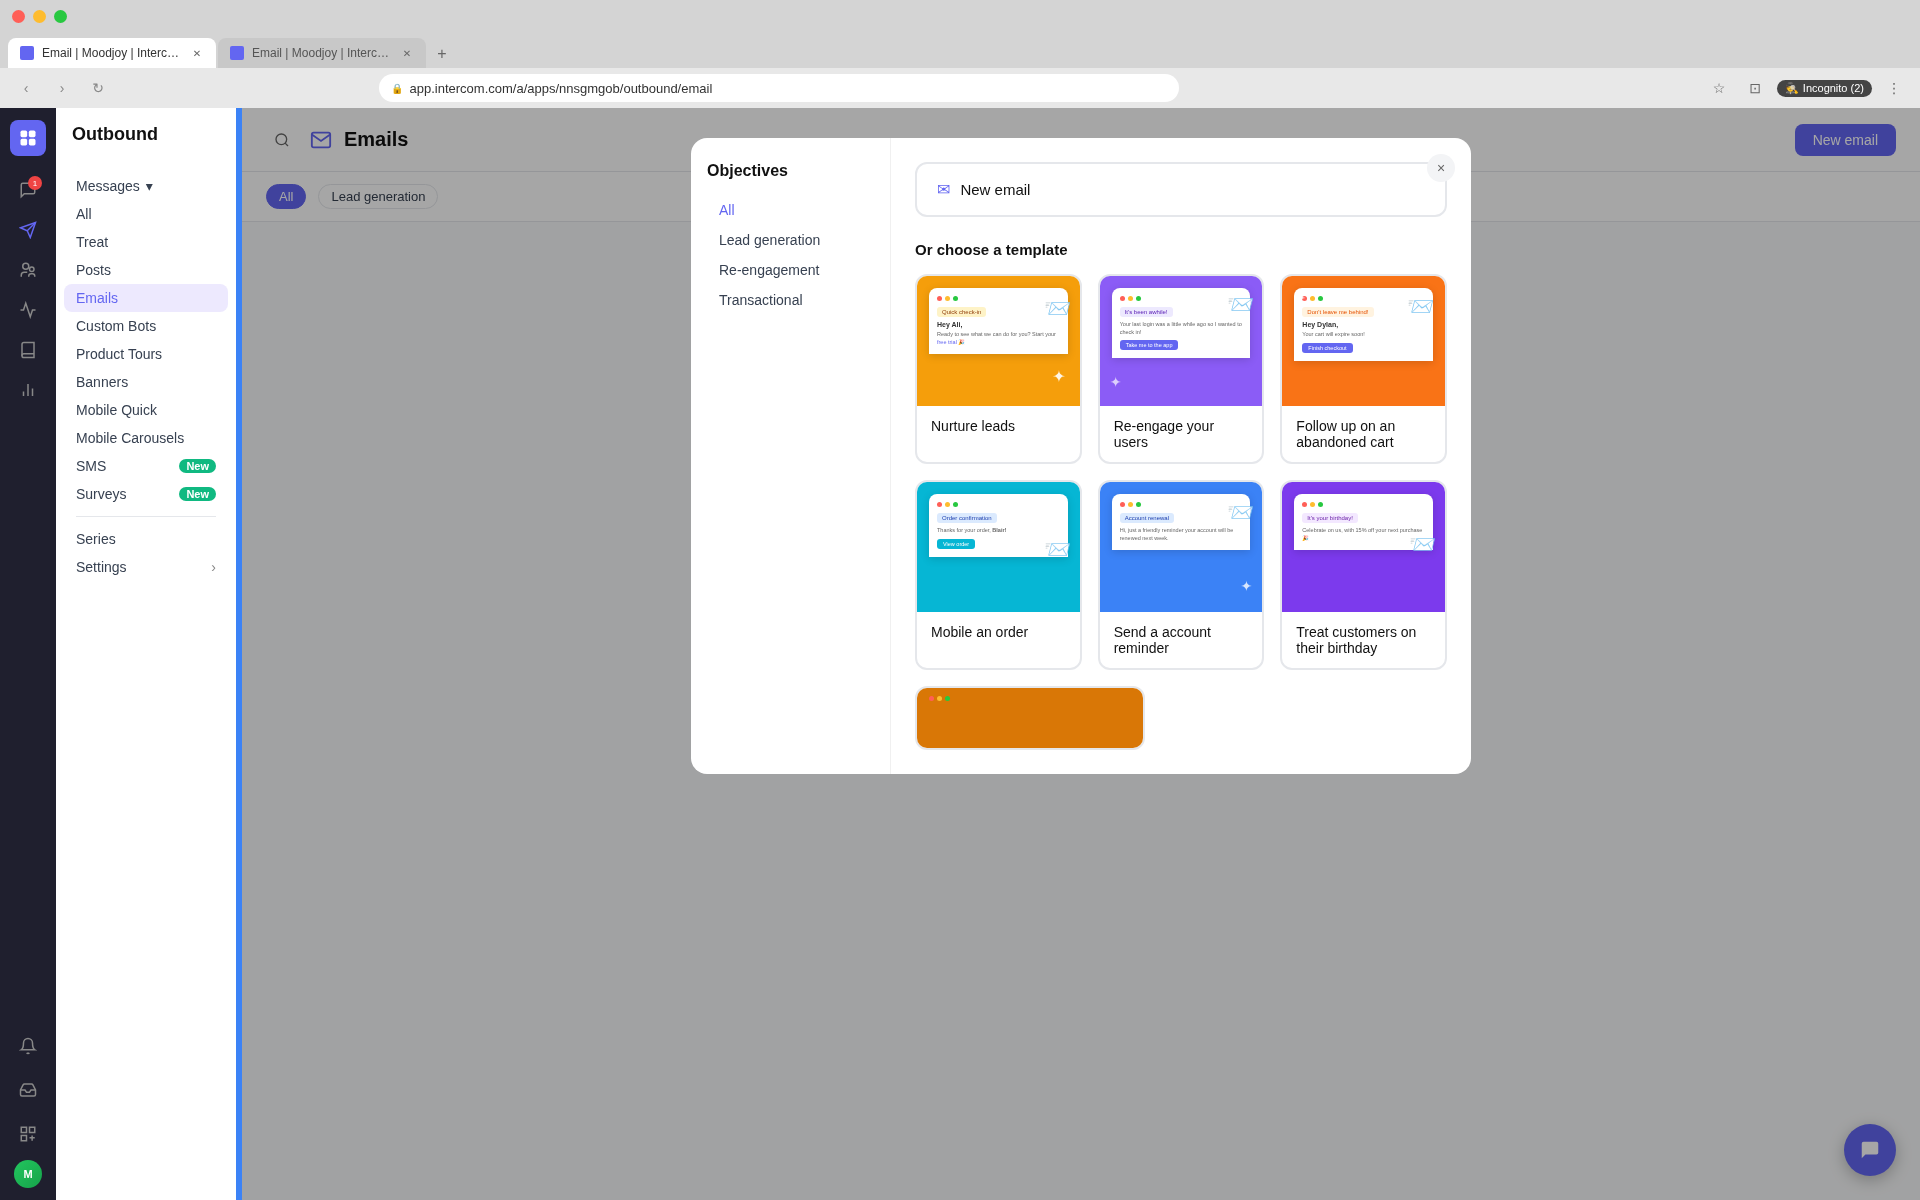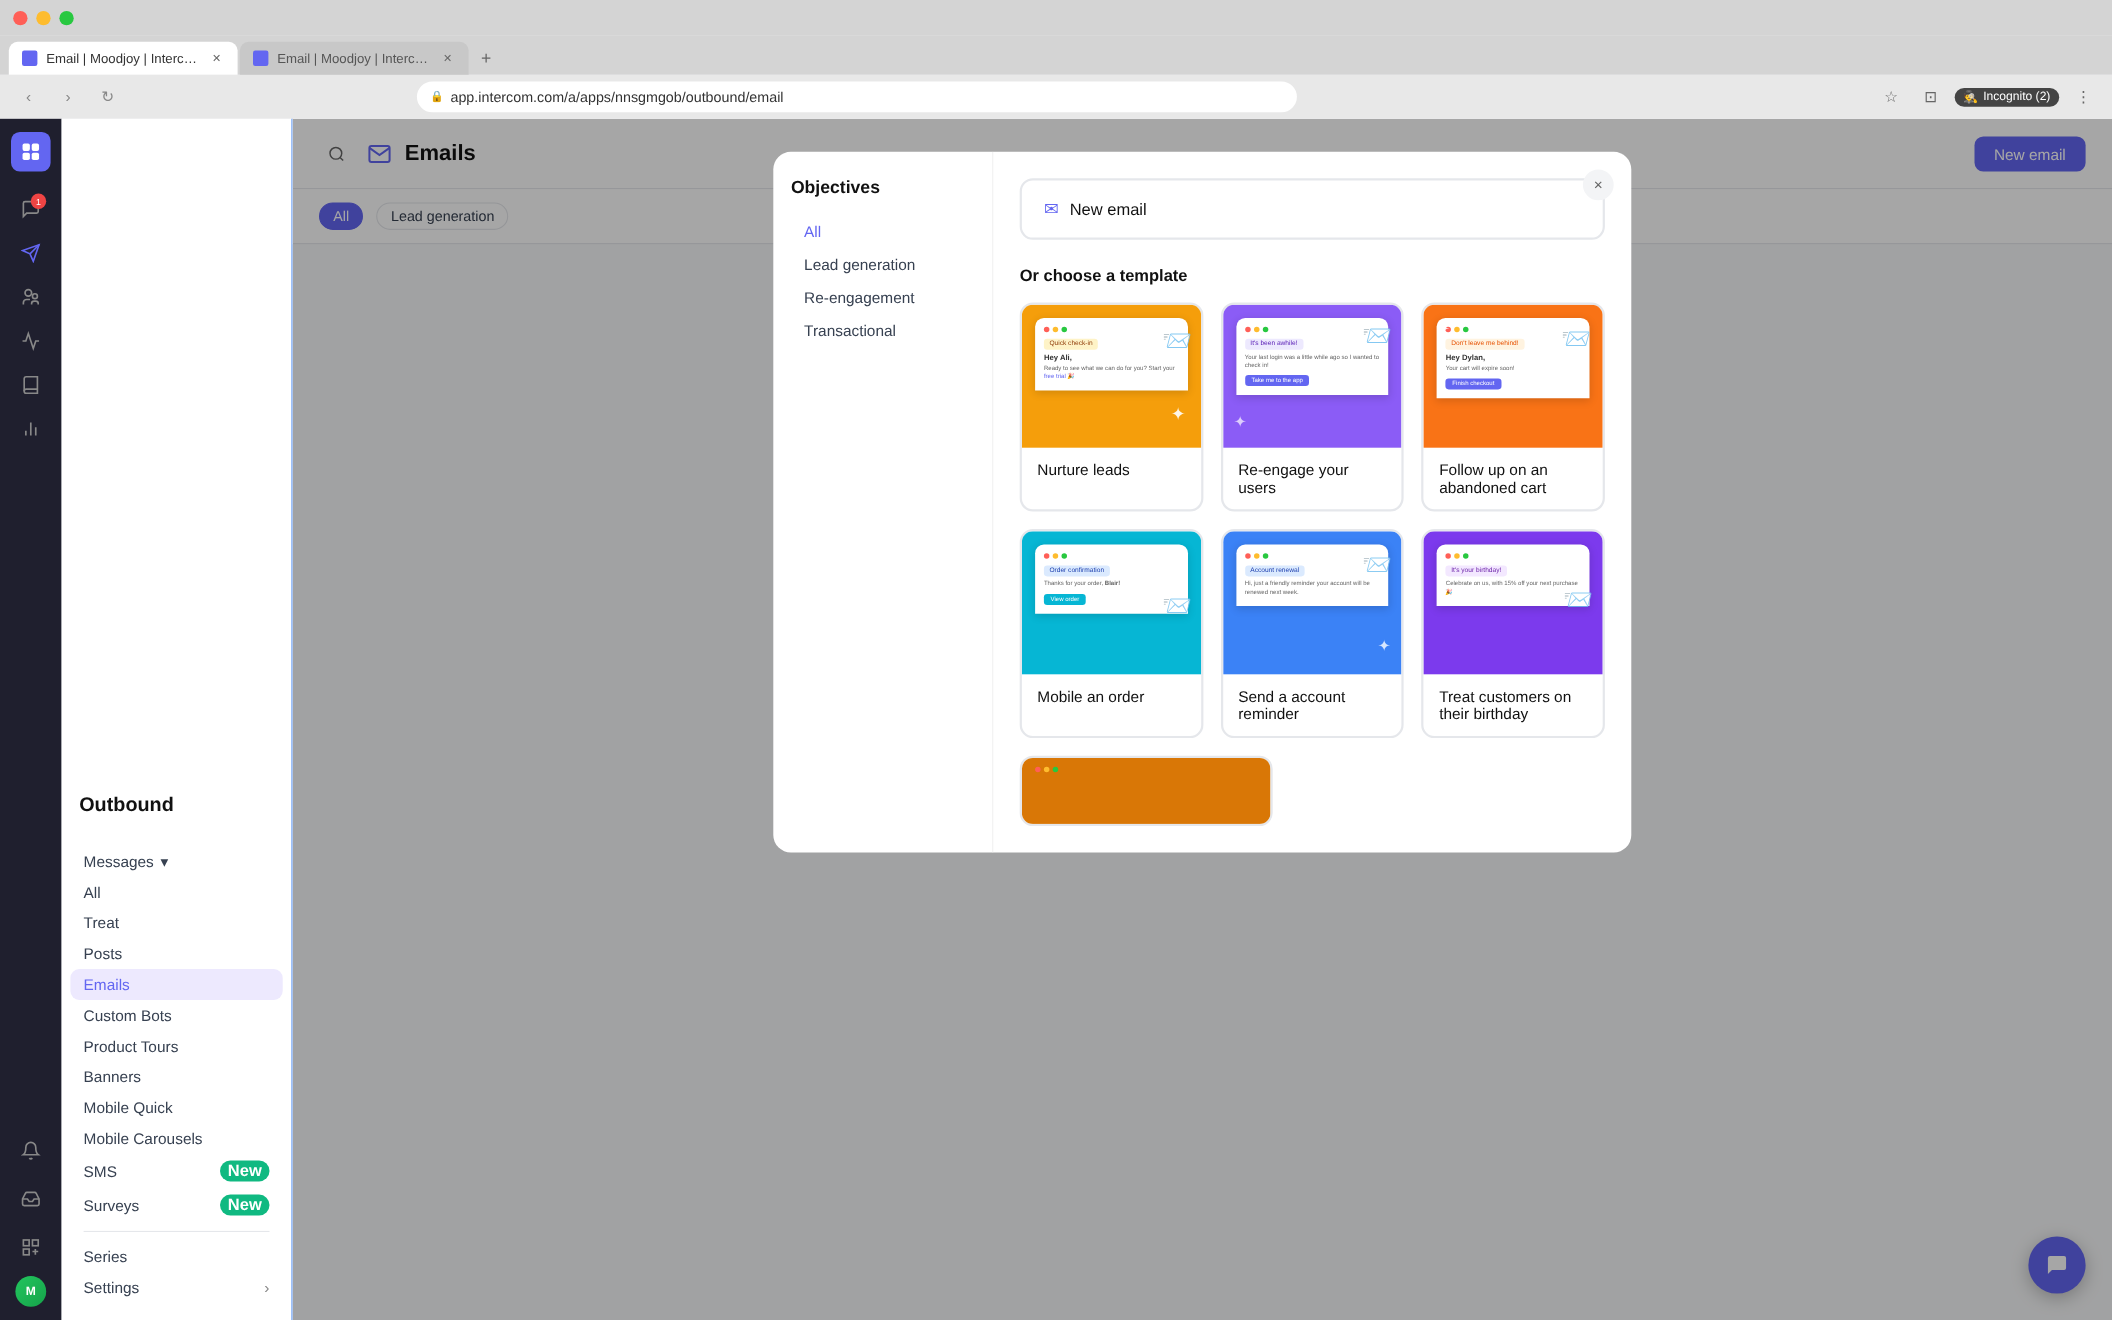--- a/index.html
+++ b/index.html
@@ -31,26 +31,26 @@
     .icon-nav { width: 56px; background: #1f1f2e; display: flex; flex-direction: column; align-items: center; padding: 12px 0; gap: 4px; }
     .icon-nav-logo { width: 36px; height: 36px; background: #6366f1; border-radius: 8px; display: flex; align-items: center; justify-content: center; margin-bottom: 12px; }
     .icon-nav-item { width: 36px; height: 36px; border-radius: 8px; display: flex; align-items: center; justify-content: center; color: #888; cursor: pointer; position: relative; }
     .icon-nav-item.active { color: white; }
     .icon-nav-item svg { width: 18px; height: 18px; }
     .nav-badge { position: absolute; top: 4px; right: 4px; background: #ef4444; color: white; border-radius: 50%; width: 14px; height: 14px; font-size: 9px; display: flex; align-items: center; justify-content: center; }
     .icon-nav-bottom { margin-top: auto; display: flex; flex-direction: column; align-items: center; gap: 8px; }
     .avatar-small { width: 28px; height: 28px; border-radius: 50%; background: linear-gradient(135deg, #22c55e, #16a34a); display: flex; align-items: center; justify-content: center; font-size: 11px; color: white; font-weight: 600; }
 
     
-    .sidebar { width: 210px; background: white; border-right: 1px solid #3b82f6; display: flex; flex-direction: column; padding: 16px 0; overflow-y: auto; justify-content: flex-end; }
+    .sidebar { width: 186px; background: white; border-right: 6px solid #3b82f6; display: flex; flex-direction: column; padding: 16px 0; overflow-y: auto; }
     .sidebar-header { padding: 0 16px 16px; font-size: 18px; font-weight: 700; color: #111; }
     .sidebar-section { padding: 0 8px; }
     .sidebar-item { padding: 6px 12px; border-radius: 8px; font-size: 14px; color: #374151; cursor: pointer; display: flex; align-items: center; gap: 8px; }
     .sidebar-item.active { background: #ede9fe; color: #6366f1; font-weight: 500; }
-    .sidebar-item-badge { background: #10b981; color: white; border-radius: 10px; padding: 1px 7px; font-size: 15px; font-weight: 600; margin-left: auto; }
+    .sidebar-item-badge { background: #10b981; color: white; border-radius: 10px; padding: 1px 7px; font-size: 11px; font-weight: 600; margin-left: auto; }
     .sidebar-messages-header { padding: 6px 12px; font-size: 14px; color: #374151; cursor: pointer; display: flex; align-items: center; gap: 6px; font-weight: 500; margin-top: 11px; }
     .sidebar-divider { height: 1px; background: #e5e7eb; margin: 8px 12px; }
 
     
     .main-content { flex: 1; background: #f8f9fa; position: relative; overflow: hidden; }
     .main-header { height: 64px; background: white; border-bottom: 1px solid #e5e7eb; display: flex; align-items: center; padding: 0 24px; gap: 12px; }
     .main-header-search { width: 32px; height: 32px; border-radius: 50%; display: flex; align-items: center; justify-content: center; color: #666; cursor: pointer; }
     .main-title { font-size: 20px; font-weight: 700; color: #111; }
     .new-email-btn { margin-left: auto; background: #6366f1; color: white; border: none; border-radius: 8px; padding: 8px 18px; font-size: 14px; font-weight: 500; cursor: pointer; display: flex; align-items: center; gap: 6px; }
 

